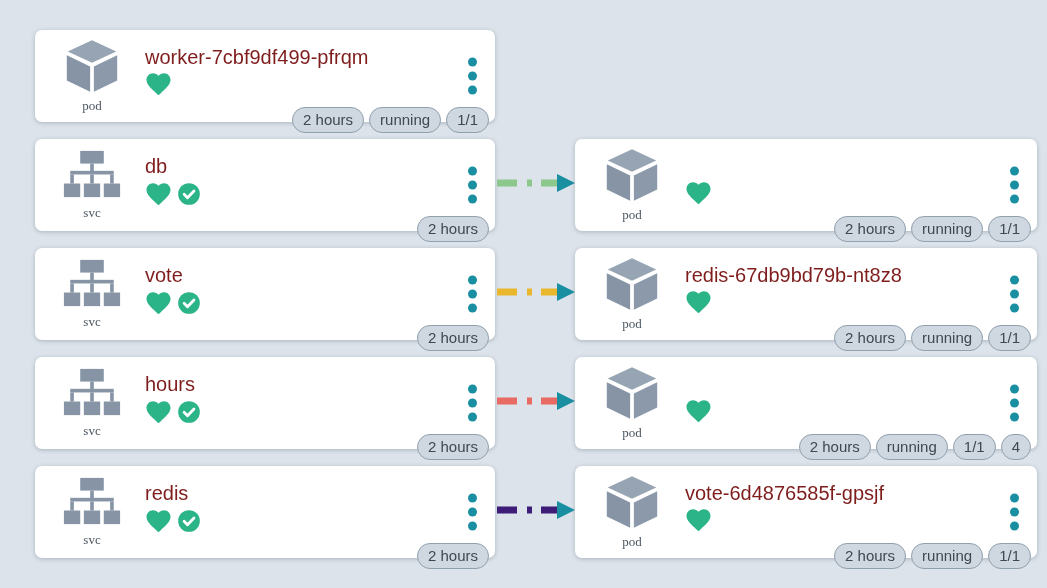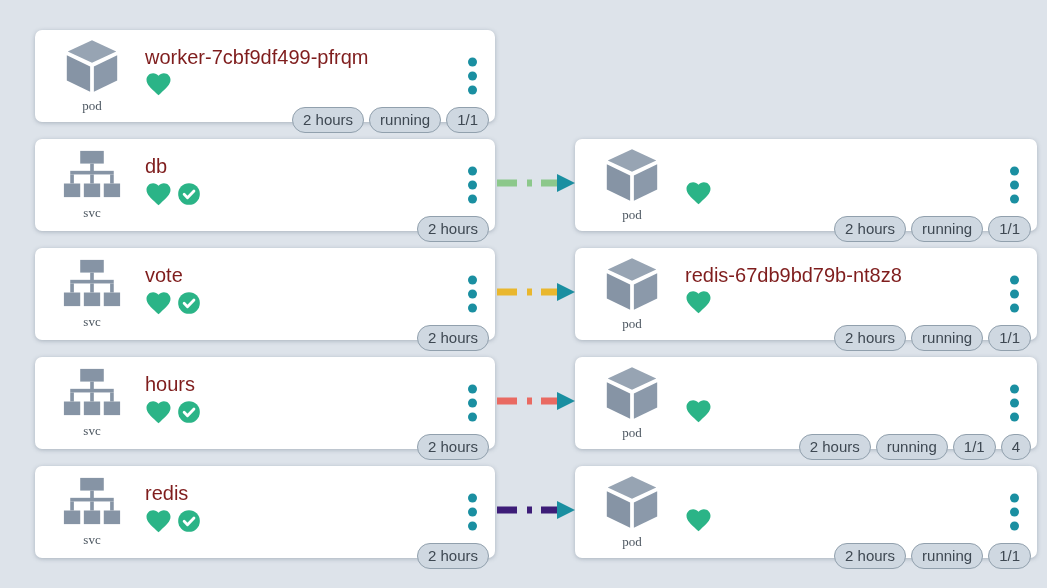--- a/index.html
+++ b/index.html
@@ -322,20 +322,21 @@
 
     <div class="card right">
       <div class="icon-block">
         <svg width="56" height="54" viewBox="0 0 60 57">
           <polygon points="30,1 56,13 30,25 4,13" fill="#97a4b3"></polygon>
           <polygon points="3,17 28,29 28,56 3,44" fill="#8694a5"></polygon>
           <polygon points="32,29 57,17 57,44 32,56" fill="#8b99aa"></polygon>
         </svg>
         <div class="icon-label">pod</div>
       </div>
+      <div class="card-title">vote-6d4876585f-gpsjf</div>
       <div class="health">
         <svg width="27" height="24" viewBox="1 2 22 20">
           <path d="M12 21.35l-1.45-1.32C5.4 15.36 2 12.28 2 8.5 2 5.42 4.42 3 7.5 3c1.74 0 3.41.81 4.5 2.09C13.09 3.81 14.76 3 16.5 3 19.58 3 22 5.42 22 8.5c0 3.78-3.4 6.86-8.55 11.54L12 21.35z" fill="#2bb487"></path>
         </svg>
       </div>
       <div class="kebab">
         <span class="dot"></span>
           <span class="dot"></span>
           <span class="dot"></span>
       </div>

